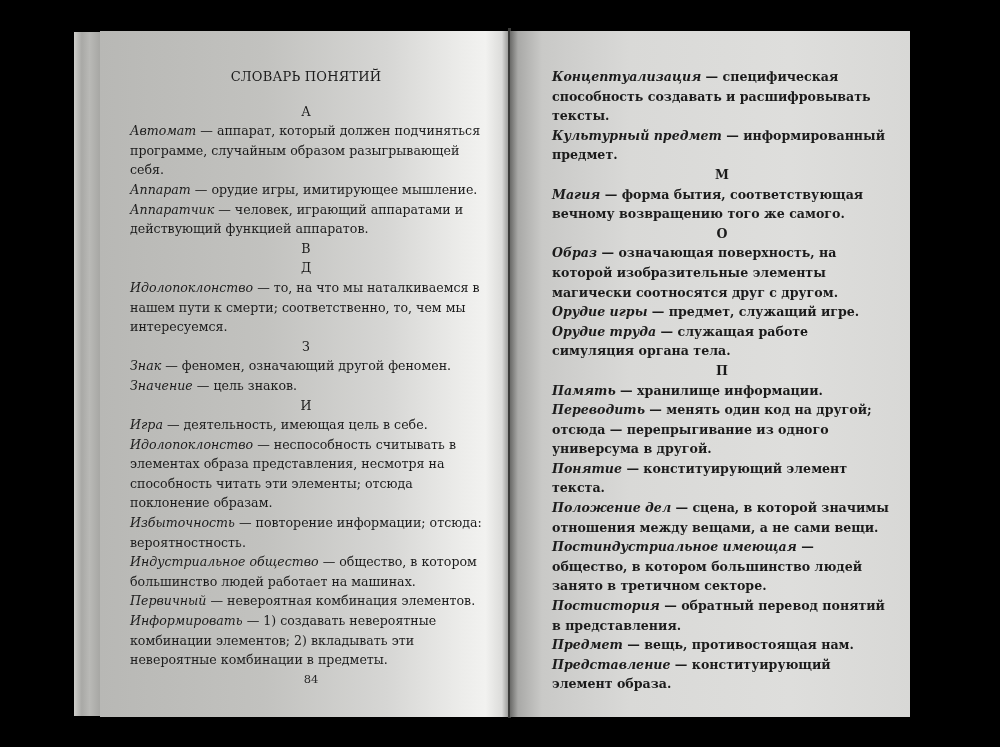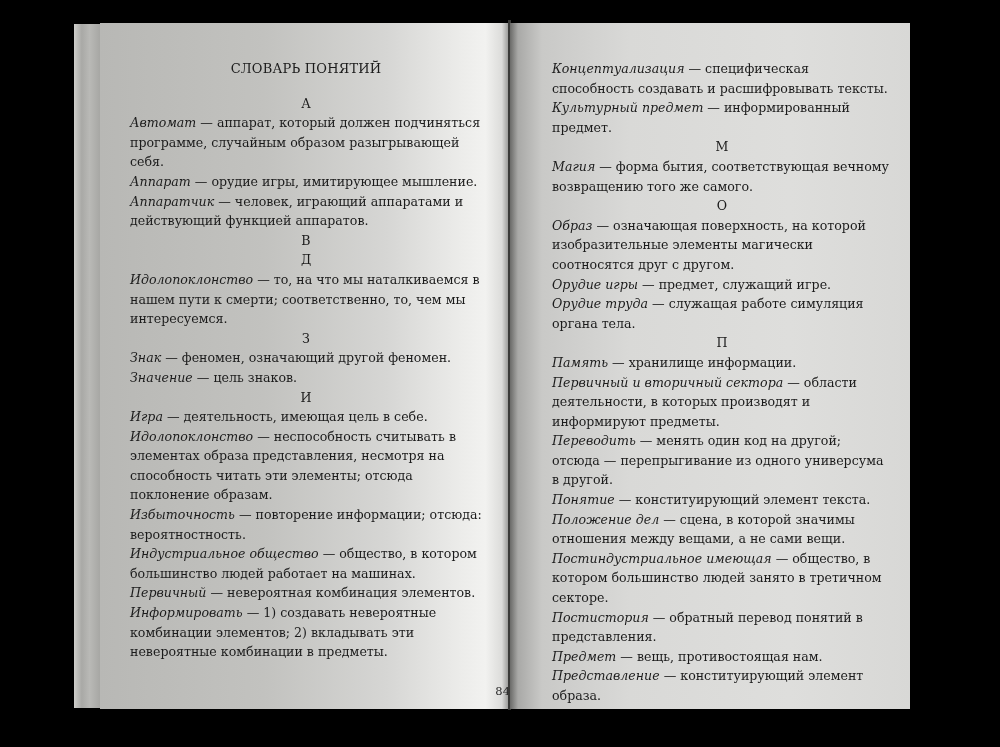--- a/index.html
+++ b/index.html
@@ -1,52 +1,53 @@
 <!DOCTYPE html>
 <html><head>
 <meta charset="utf-8">
 <style>
   html, body { margin: 0; padding: 0; }
   body {
     width: 1000px; height: 747px; background: #000; position: relative; overflow: hidden;
     font-family: "DejaVu Serif", "Liberation Serif", serif;
   }
-  .book { position: absolute; left: 74px; top: 20px; width: 696px; height: 690px; }
+  .book { position: absolute; left: 74px; top: 28px; width: 696px; height: 690px; }
   .edge-left {
     position: absolute; left: 0; top: 4px; width: 26px; height: 684px;
     background: linear-gradient(to right, #cfcfcc 0%, #a9a9a6 30%, #b9b9b6 60%, #a7a7a4 100%);
   }
   .edge-right {
     position: absolute; right: 0; top: 4px; width: 16px; height: 682px;
     background: linear-gradient(to right, #d2d2d0 0%, #c4c4c2 60%, #e0e0de 100%);
   }
   .page {
     position: absolute; top: 3px; height: 686px; overflow: hidden;
   }
   .page-left {
     left: 26px; width: 410px;
     background: linear-gradient(to right, #b8b8b5 0%, #c2c2bf 40%, #d6d6d4 70%, #ececea 88%, #f2f2f0 94%, #dcdcda 98%, #8a8a88 100%);
   }
   .page-right {
     left: 436px; width: 400px;
     background: linear-gradient(to right, #6a6a68 0%, #a9a9a7 2%, #c9c9c7 8%, #d9d9d7 30%, #dededc 70%, #d8d8d6 100%);
+    font-weight: bold;
   }
   .spine {
     position: absolute; left: 434px; top: 0; width: 3px; height: 690px; background: #3a3a38;
   }
   .content {
     position: absolute; font-size: 12.6px; line-height: 19.6px; color: #1b1b1b;
   }
   .page-left .content { left: 30px; top: 36px; width: 352px; }
   .page-right .content { left: 42px; top: 36px; width: 340px; }
   .title { text-align: center; letter-spacing: 0.2px; margin-bottom: 15px; font-size: 13px; }
   .letter { text-align: center; }
   .entry { }
   .term { font-style: italic; }
-  .pagenum { position: absolute; width: 100%; text-align: right; font-size: 11.5px; color: #2a2a2a; margin-top: 20px; }
+  .pagenum { position: absolute; width: 100%; text-align: center; font-size: 11.5px; color: #2a2a2a; }
   .page-left .pagenum { top: 641px; left: 0; padding-left: 12px; box-sizing: border-box; }
   .page-right .pagenum { top: 640px; left: 0; }
 </style>
 </head>
 <body>
 
 <div class="book">
   <div class="edge-left"></div>
   <div class="edge-right"></div>
 
@@ -90,21 +91,20 @@
       <div class="letter">М</div>
       <div class="entry"><span class="term">Магия</span><span> — форма бытия, соответствующая вечному возвращению того же самого.</span></div>
 
       <div class="letter">О</div>
       <div class="entry"><span class="term">Образ</span><span> — означающая поверхность, на которой изобразительные элементы магически соотносятся друг с другом.</span></div>
       <div class="entry"><span class="term">Орудие игры</span><span> — предмет, служащий игре.</span></div>
       <div class="entry"><span class="term">Орудие труда</span><span> — служащая работе симуляция органа тела.</span></div>
 
       <div class="letter">П</div>
       <div class="entry"><span class="term">Память</span><span> — хранилище информации.</span></div>
-      <div class="entry"><span class="term">Первичный и вторичный сектора</span><span> — области деятельности, в которых производят и информируют предметы.</span></div>
       <div class="entry"><span class="term">Переводить</span><span> — менять один код на другой; отсюда — перепрыгивание из одного универсума в другой.</span></div>
       <div class="entry"><span class="term">Понятие</span><span> — конституирующий элемент текста.</span></div>
       <div class="entry"><span class="term">Положение дел</span><span> — сцена, в которой значимы отношения между вещами, а не сами вещи.</span></div>
       <div class="entry"><span class="term">Постиндустриальное имеющая</span><span> — общество, в котором большинство людей занято в третичном секторе.</span></div>
       <div class="entry"><span class="term">Постистория</span><span> — обратный перевод понятий в представления.</span></div>
       <div class="entry"><span class="term">Предмет</span><span> — вещь, противостоящая нам.</span></div>
       <div class="entry"><span class="term">Представление</span><span> — конституирующий элемент образа.</span></div>
 
     </div>
   </div>

